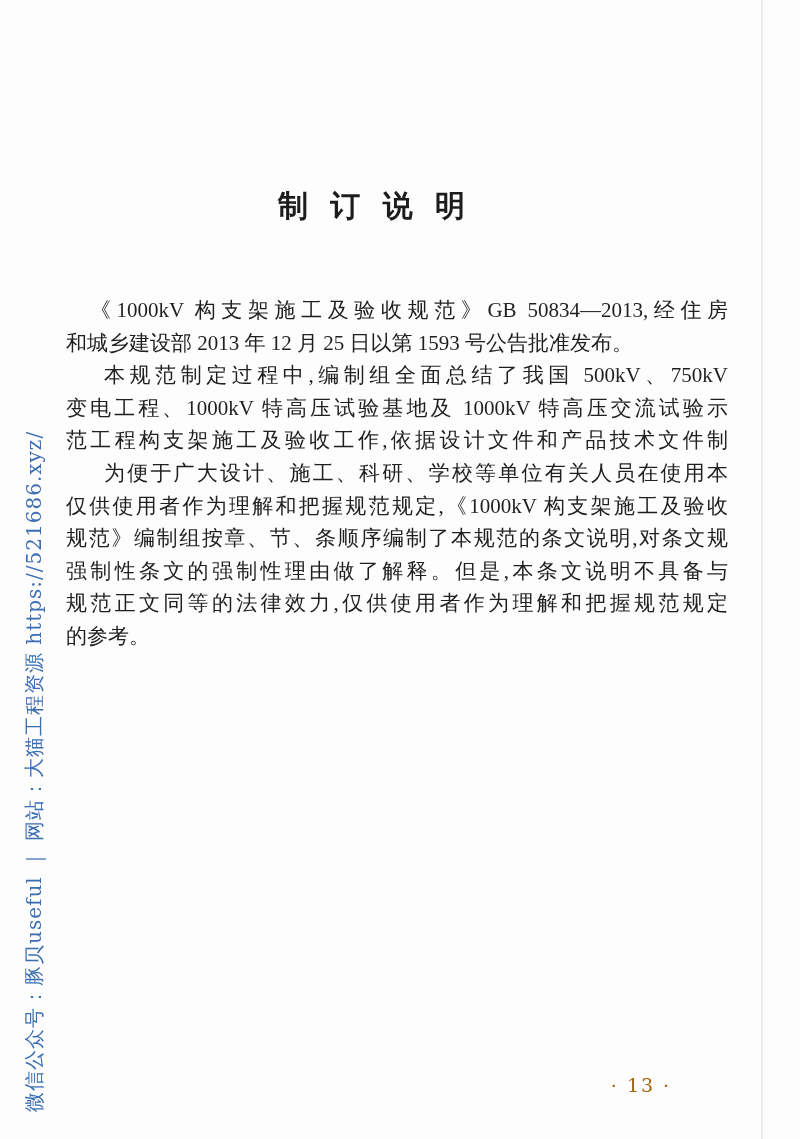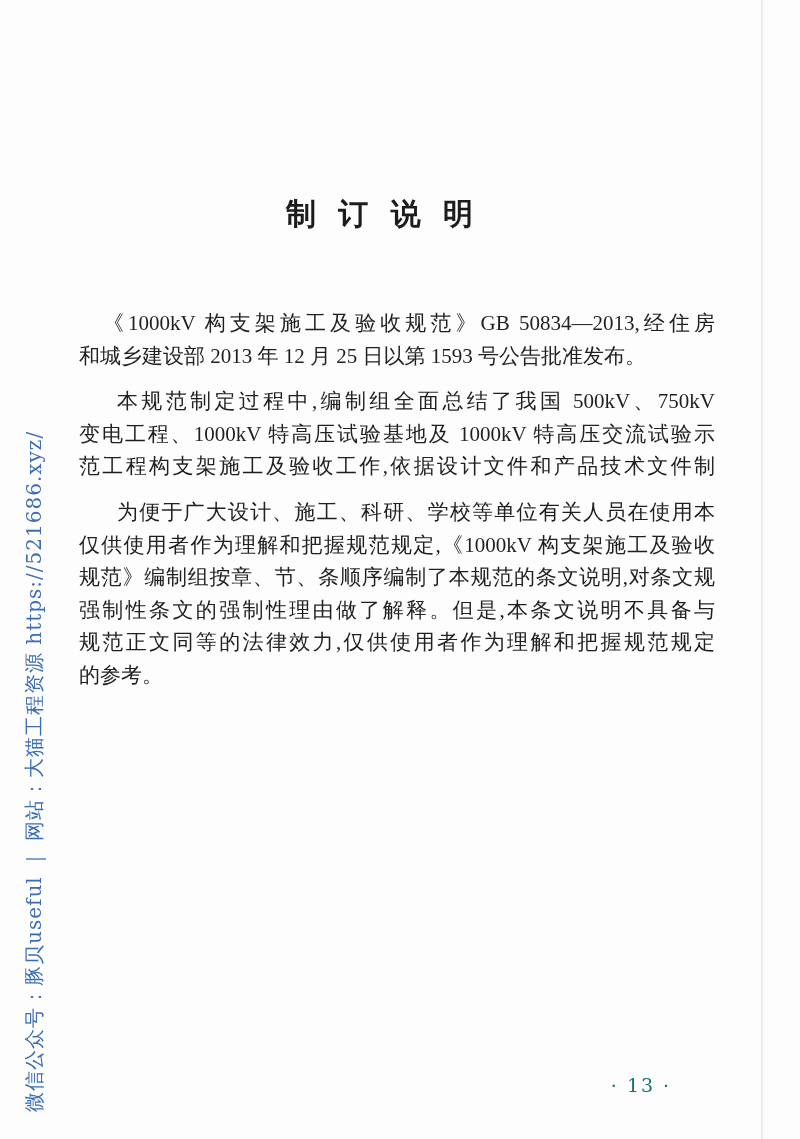--- a/index.html
+++ b/index.html
@@ -39,39 +39,39 @@
     line-height: 28px;
     letter-spacing: 1px;
     white-space: nowrap;
     font-family: "DejaVu Serif", "Liberation Serif", serif;
   }
   .title {
     position: absolute;
     left: 66px;
     top: 186px;
     width: 662px;
-    margin: 8px;
+    margin: 0;
     text-align: center;
     transform: translateX(-22px);
     font-family: "Liberation Sans", "DejaVu Sans", sans-serif;
     font-weight: 700;
     font-size: 30px;
     line-height: 40px;
     letter-spacing: 7px;
     color: #1c1c1c;
   }
   .content {
     position: absolute;
     left: 66px;
     top: 294px;
     width: 662px;
     color: #1f1f1f;
   }
   .para {
-    margin: 13px;
+    margin: 0;
     font-family: Liberation Serif, serif;
   }
   .line {
     height: 32.6px;
     line-height: 32.6px;
     font-size: 21px;
     text-align: justify;
     text-align-last: justify;
     white-space: nowrap;
     overflow: visible;
@@ -82,21 +82,21 @@
   .para.p-bracket .line.first { padding-left: 24px; }
   .para.p-normal  .line.first { padding-left: 38px; }
   .pageno {
     position: absolute;
     left: 596px;
     top: 1074px;
     width: 90px;
     text-align: center;
     font-size: 19px;
     letter-spacing: 2px;
-    color: #0f766e;
+    color: #a16207;
     font-family: "DejaVu Serif", "Liberation Serif", serif;
   }
 </style>
 </head>
 <body style="background: rgb(253, 253, 253);">
 
 <div class="page">
   <div class="scan-edge" style="background: rgb(236, 236, 236);"></div>
 
   <div class="watermark" style="color: rgb(60, 110, 180);">微信公众号：豚贝useful ｜ 网站：大猫工程资源 https://521686.xyz/</div>

